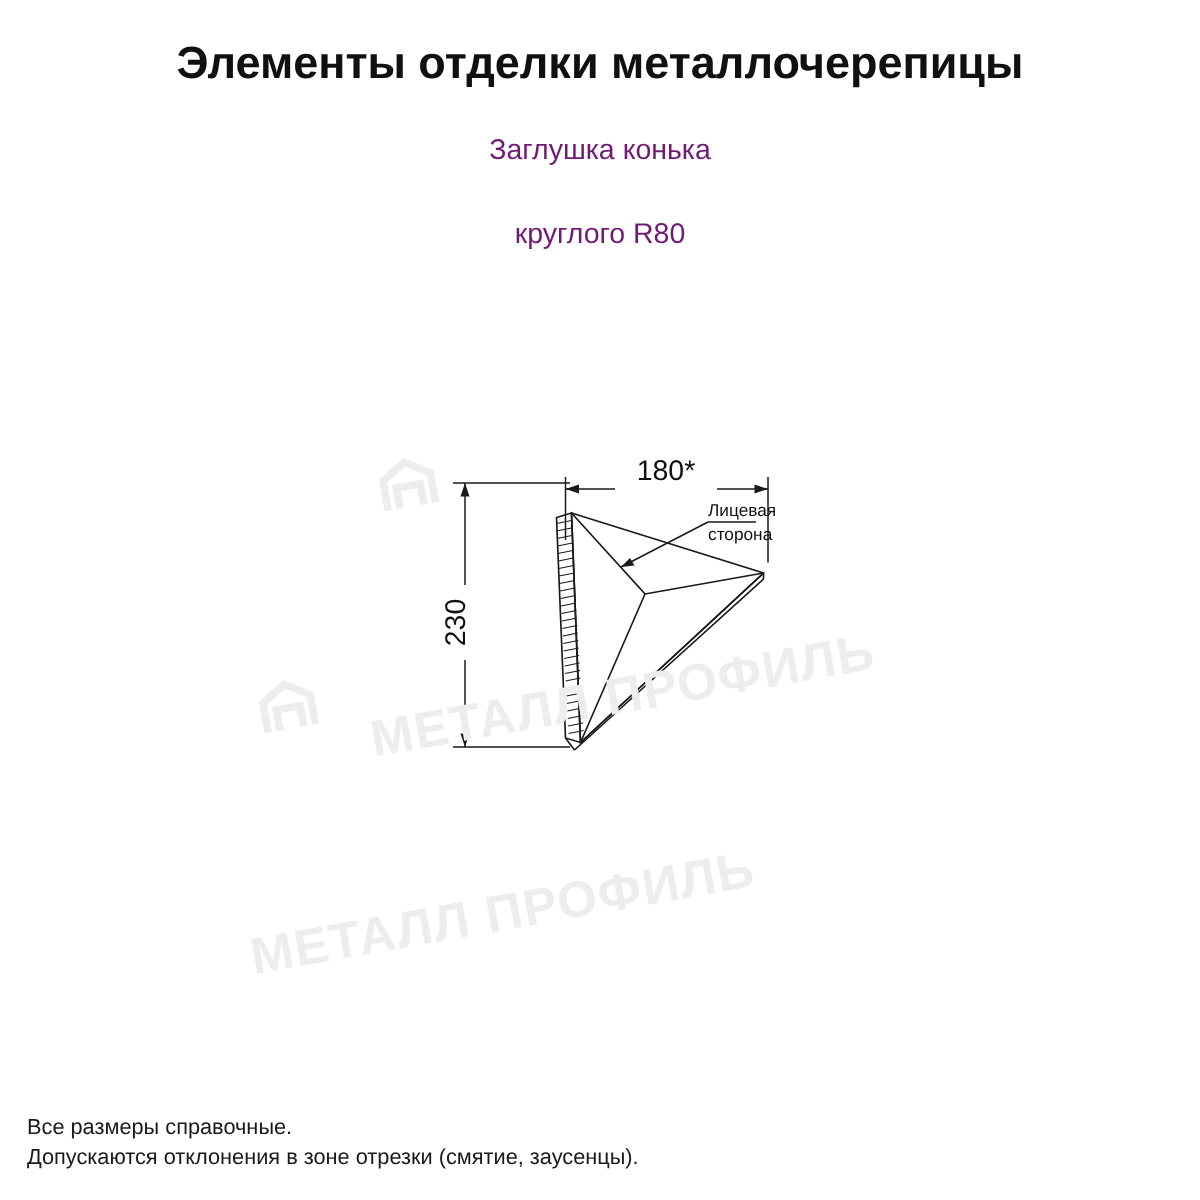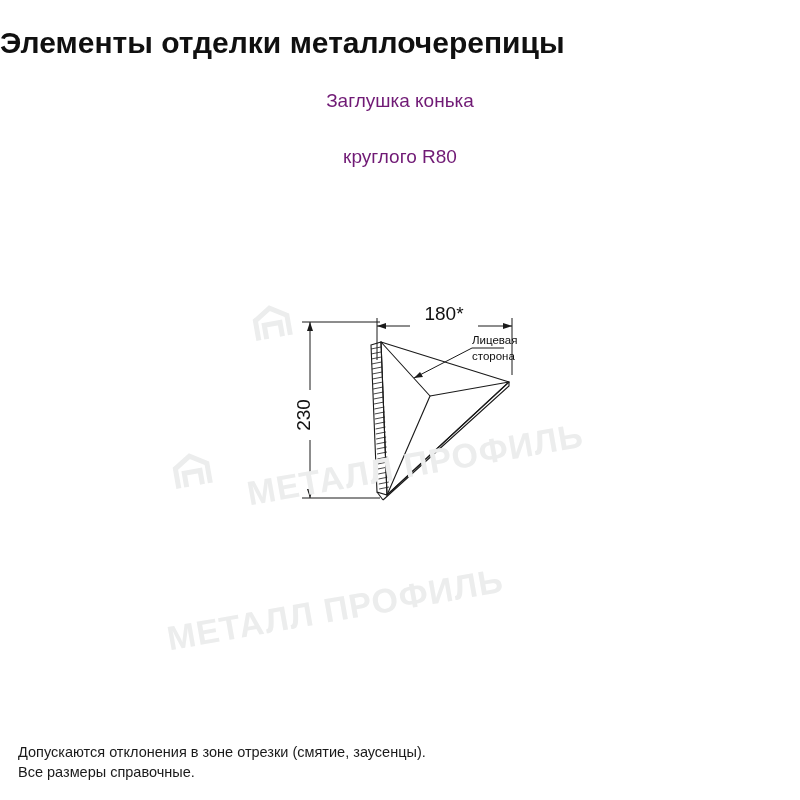--- a/index.html
+++ b/index.html
@@ -18,21 +18,21 @@
   .page {
     position: relative;
     width: 800px;
     height: 800px;
   }
   .title {
     position: absolute;
     top: 26px;
     left: 0;
     width: 800px;
-    text-align: left;
+    text-align: center;
     font-size: 30px;
     font-weight: bold;
     letter-spacing: 0px;
     color: #101010;
   }
   .subtitle {
     position: absolute;
     left: 0;
     width: 800px;
     text-align: center;
@@ -193,17 +193,17 @@
         <path d="M414 178 L423 177 L420 172 Z" fill="#1a1a1a" stroke="none"></path>
         <line x1="472" y1="148" x2="504" y2="148"></line>
       </g>
       <text class="note-text" x="472" y="144">Лицевая</text>
       <text class="note-text" x="472" y="160">сторона</text>
 
     </svg>
   </div>
 
   <div class="footer">
+    <div>Все размеры справочные.</div>
     <div>Допускаются отклонения в зоне отрезки (смятие, заусенцы).</div>
-    <div>Все размеры справочные.</div>
   </div>
 
 </div>
 
 </body></html>

